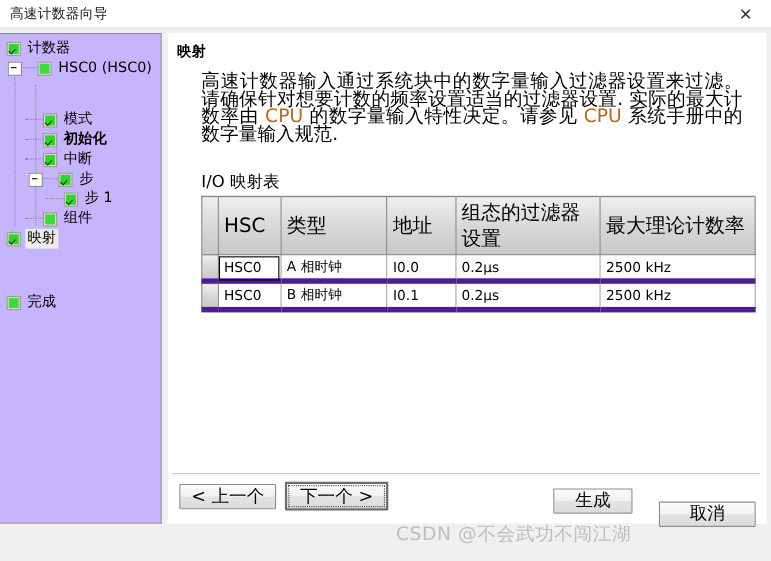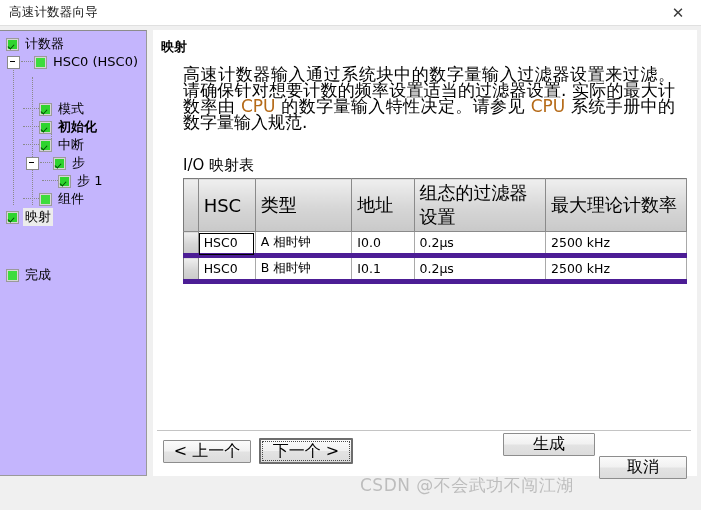--- a/index.html
+++ b/index.html
@@ -282,21 +282,21 @@
     border: 2px solid #6d6d6d;
   }
   .btn.default-focus .inner-dot {
     position: absolute;
     left: 1px; right: 1px; top: 1px; bottom: 1px;
     border: 1px dotted #4a4a4a;
     pointer-events: none;
   }
   #btn-prev  { left: 10px;  top: 12px; width: 88px; }
   #btn-next  { left: 106px; top: 10px; width: 94px; height: 26px; }
-  #btn-gen   { left: 350px; top: 5px; width: 92px; text-align: center; }
+  #btn-gen   { left: 350px; top: 16px; width: 72px; text-align: center; }
   #btn-cancel{ left: 446px; top: 12px; width: 88px; margin-top: 16px; }
 
   .watermark {
     position: absolute;
     left: 360px;
     top: 474px;
     font-size: 17px;
     color: rgba(120,120,120,0.42);
     white-space: nowrap;
     pointer-events: none;

